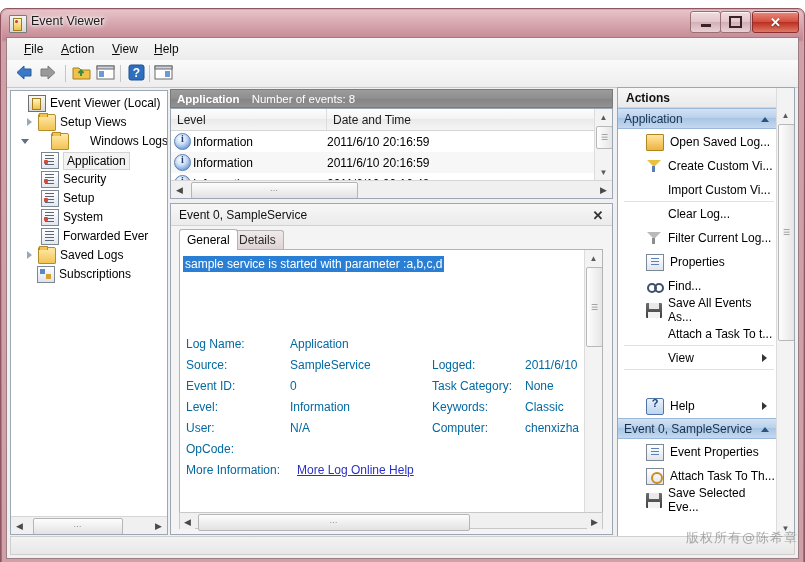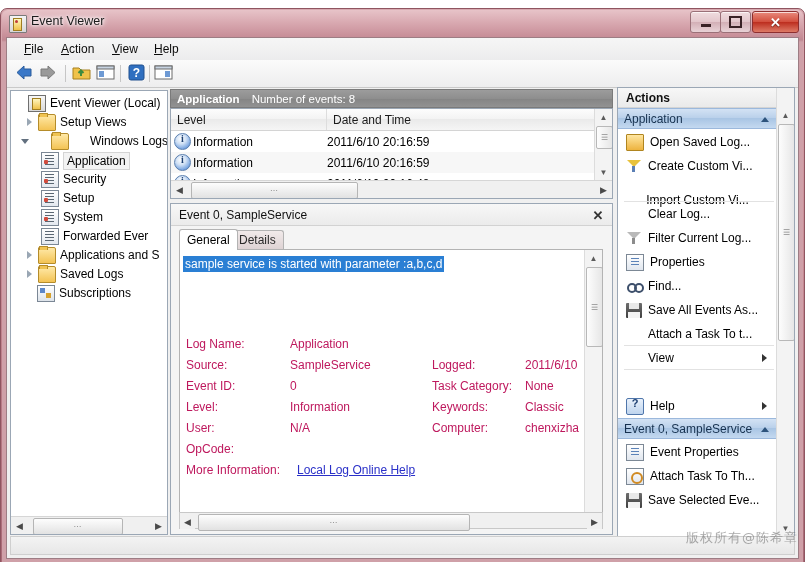--- a/index.html
+++ b/index.html
@@ -407,21 +407,21 @@
   #msg-text {
     display: inline-block;
     background: #2a7fd4;
     color: #ffffff;
     font-size: 12px;
     padding: 1px 2px;
     white-space: nowrap;
   }
   .fld {
     position: absolute;
-    font-size: 12px; color: #be185d;
+    font-size: 12px; color: #0369a1;
     white-space: nowrap;
   }
   #online-help {
     color: #2a30c8; text-decoration: underline;
   }
   #detail-hscroll {
     position: absolute; left: 8px; bottom: 5px;
     width: 424px; height: 17px;
     background: #f0f0f0;
     border: 1px solid #c8c8c8;
@@ -463,20 +463,21 @@
     border-bottom: 5px solid #2d537c;
     border-left: 4px solid transparent;
     border-right: 4px solid transparent;
   }
   .act-item {
     position: absolute; left: 0;
     width: 159px; height: 24px;
     font-size: 12px; color: #000;
     display: flex; align-items: center;
     box-sizing: border-box;
+    padding-left: 20px;
   }
   .act-icon {
     width: 16px; height: 15px;
     margin: 0 6px 0 8px;
     flex: 0 0 auto;
     position: relative;
   }
   .act-icon.blank { background: none; }
   .ai-folderopen { background: linear-gradient(180deg,#ffe6a0,#edb33f); border:1px solid #b0851f; border-radius:1px;}
   .ai-funnel {}
@@ -680,25 +681,20 @@
               </span>
             <span class="lbl">System</span>
           </div>
           <div class="tnode" style="padding-left:30px;">
             <span class="ticon ico-log"></span>
             <span class="lbl">Forwarded Ever</span>
           </div>
           <div class="tnode" style="padding-left:14px;">
             <span class="expander collapsed"></span>
             <span class="ticon ico-folder"></span>
-            <span class="lbl">Applications and S</span>
-          </div>
-          <div class="tnode" style="padding-left:14px;">
-            <span class="expander collapsed"></span>
-            <span class="ticon ico-folder"></span>
             <span class="lbl">Saved Logs</span>
           </div>
           <div class="tnode" style="padding-left:26px;">
             <span class="ticon ico-subs"></span>
             <span class="lbl">Subscriptions</span>
           </div>
         </div>
 
         <div class="hscroll" style="width:156px;">
           <div class="hs-arrow" style="left:1px;">◀</div>
@@ -789,21 +785,21 @@
             <div class="fld" style="left:252px;top:129px;">Task Category:</div>
             <div class="fld" style="left:345px;top:129px;">None</div>
 
             <div class="fld" style="left:252px;top:150px;">Keywords:</div>
             <div class="fld" style="left:345px;top:150px;">Classic</div>
 
             <div class="fld" style="left:252px;top:171px;">Computer:</div>
             <div class="fld" style="left:345px;top:171px;">chenxizha</div>
 
             <div class="fld" style="left:6px;  top:213px;">More Information:</div>
-            <div class="fld" style="left:117px;top:213px;" id="online-help">Local Log Online Help</div>
+            <div class="fld" style="left:117px;top:213px;" id="online-help">More Log Online Help</div>
 
             <div class="vscroll" style="height:273px;">
               <div class="vs-arrow" style="top:1px;">▲</div>
               <div class="vs-thumb" style="top:17px; height:78px;">☰</div>
               <div class="vs-arrow" style="bottom:1px;">▼</div>
             </div>
           </div>
 
           <div id="detail-hscroll">
             <div class="hs-arrow" style="left:0px;">◀</div>
@@ -822,21 +818,21 @@
         </div>
 
         <div class="act-item" style="top:42px;">
           <span class="act-icon ai-folderopen"></span>
           <span>Open Saved Log...</span>
         </div>
         <div class="act-item" style="top:66px;">
           <span class="act-icon ai-funnel"></span>
           <span>Create Custom Vi...</span>
         </div>
-        <div class="act-item" style="top:90px;flex-direction:column;">
+        <div class="act-item" style="top:90px;">
           <span class="act-icon blank"></span>
           <span>Import Custom Vi...</span>
         </div>
         <div class="act-sep" style="top:113px;"></div>
         <div class="act-item" style="top:114px;">
           <span class="act-icon blank"></span>
           <span>Clear Log...</span>
         </div>
         <div class="act-item" style="top:138px;">
           <span class="act-icon ai-funnel gray"></span>

